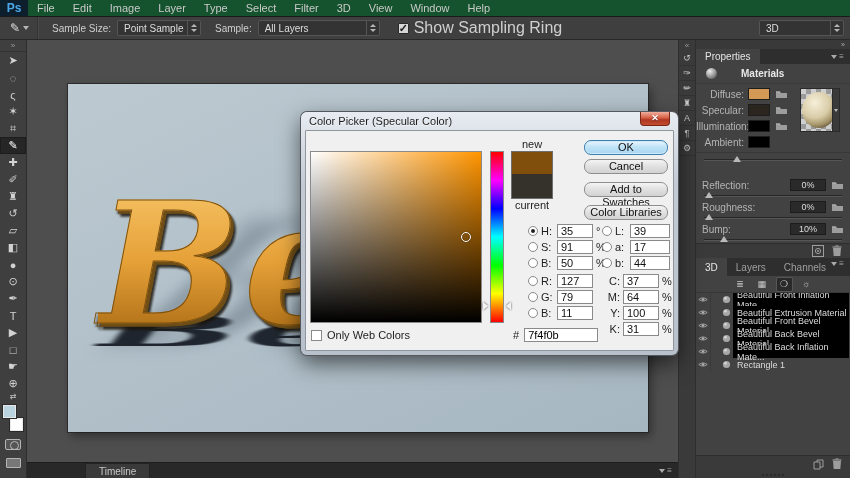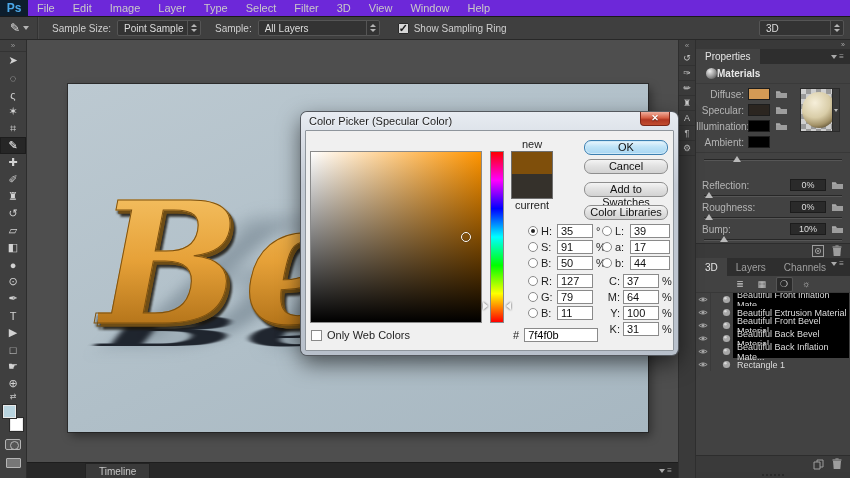--- a/index.html
+++ b/index.html
@@ -3,40 +3,40 @@
 <meta charset="utf-8">
 <style>
   * { margin:0; padding:0; box-sizing:border-box; }
   html,body { background:#222; }
   #root{
     position:relative; width:850px; height:478px; overflow:hidden;
     background:#4e4e4e; font-family:"Liberation Sans", sans-serif;
     -webkit-font-smoothing:antialiased; color:#ccc;
   }
   
-  .menu-bar{position:absolute;left:0;top:0;right:0;height:17px;background:#6d28d9;display:flex;align-items:stretch;border-bottom:1px solid #1a1a1a;z-index:5;}
+  .menu-bar{position:absolute;left:0;top:0;right:0;height:17px;background:#14532d;display:flex;align-items:stretch;border-bottom:1px solid #1a1a1a;z-index:5;}
   .ps-logo{width:28px;display:flex;align-items:center;justify-content:center;background:#0d1e2d;color:#4ba8e8;font-weight:bold;font-size:12px;}
   .menu-items{display:flex;align-items:center;}
   .menu-item{padding:0 9px;font-size:11px;color:#c9c9c9;line-height:17px;cursor:default;}
   
   .options-bar{position:absolute;left:0;top:17px;right:0;height:23px;background:#3f3f3f;border-bottom:1px solid #282828;display:flex;align-items:center;z-index:5;}
   .tool-preview{display:flex;align-items:center;gap:3px;padding:0 8px 0 10px;border-right:1px solid #333;box-shadow:1px 0 0 #4a4a4a;height:100%;}
   .tool-preview .glyph{font-size:12px;color:#e0e0e0;}
   .flyout-arrow{width:0;height:0;border-left:3px solid transparent;border-right:3px solid transparent;border-top:4px solid #b5b5b5;}
   .opt-label{font-size:10px;color:#cfcfcf;margin:0 6px 0 14px;}
   .ps-select{display:flex;align-items:center;height:16px;background:#333;border:1px solid #555;border-radius:2px;font-size:10px;color:#ddd;}
   .ps-select .sel-text{padding:0 6px;flex:1;white-space:nowrap;overflow:hidden;}
   .spin{width:13px;align-self:stretch;border-left:1px solid #555;display:flex;flex-direction:column;align-items:center;justify-content:center;gap:2px;}
   .spin i{display:block;width:0;height:0;border-left:3px solid transparent;border-right:3px solid transparent;}
   .spin i.up{border-bottom:3px solid #b5b5b5;}
   .spin i.dn{border-top:3px solid #b5b5b5;}
   .w90{width:84px;} .w120{width:122px;} .w85{width:85px;}
   .ps-checkbox{width:11px;height:11px;background:#d6d6d6;border:1px solid #2a2a2a;border-radius:1px;margin:0 5px 0 18px;position:relative;}
   .ps-checkbox.checked::after{content:"✓";position:absolute;left:0px;top:-2px;font-size:11px;color:#1d1d1d;font-weight:bold;}
-  .chk-label{font-size:10px;color:#cfcfcf;text-align:right;}
+  .chk-label{font-size:16px;color:#cfcfcf;text-align:right;}
   .opt-spacer{flex:1;}
   .workspace-select{margin-right:6px;}
   
   .toolbar{position:absolute;left:0;top:40px;width:27px;bottom:0;background:#3f3f3f;border-right:1px solid #2d2d2d;display:flex;flex-direction:column;align-items:center;z-index:4;}
   .tb-head{width:100%;height:12px;font-size:8px;color:#999;text-align:center;line-height:12px;border-bottom:1px solid #333;}
   .tool{width:100%;height:17px;display:flex;align-items:center;justify-content:center;font-size:11px;color:#d2d2d2;}
   .tool.active{background:#262626;box-shadow:inset 0 0 0 1px #1d1d1d;color:#fff;}
   .swap-row{height:11px;font-size:8px;color:#c5c5c5;}
   .fgbg{position:relative;width:20px;height:26px;margin-top:2px;}
   .fg-swatch{position:absolute;left:0;top:0;width:13px;height:13px;border:1px solid #e8e8e8;outline:1px solid #2a2a2a;}
@@ -63,21 +63,21 @@
   .dock-head{height:11px;font-size:8px;color:#999;line-height:11px;}
   .dock-icon{width:16px;height:15px;display:flex;align-items:center;justify-content:center;font-size:9px;color:#c9c9c9;border-bottom:1px solid #323232;}
   
   .right-panel{position:absolute;right:0;top:40px;width:154px;bottom:0;background:#424242;z-index:4;}
   .mini-bar{position:absolute;left:0;top:0;right:0;height:9px;background:#393939;font-size:7px;color:#aaa;text-align:right;line-height:9px;padding-right:5px;}
   .tab-strip{position:absolute;left:0;right:0;height:15px;background:#2e2e2e;display:flex;align-items:stretch;}
   .strip-props{top:9px;} .strip-3d{top:218px;height:18px;}
   .panel-tab{padding:0 9px;font-size:10px;color:#9f9f9f;display:flex;align-items:center;}
   .panel-tab.active{background:#424242;color:#e5e5e5;}
   .props-content{position:absolute;left:0;top:24px;right:0;height:179px;background:#424242;}
-  .mat-header{height:20px;display:flex;align-items:center;gap:0;padding-left:10px;border-bottom:1px solid #3a3a3a;}
+  .mat-header{height:20px;display:flex;align-items:center;gap:24px;padding-left:10px;border-bottom:1px solid #3a3a3a;}
   .mat-sphere-ico{width:11px;height:11px;border-radius:50%;background:radial-gradient(circle at 35% 30%,#eee,#888 60%,#333);}
   .mat-title{font-size:10px;font-weight:bold;color:#e8e8e8;}
   .swatch-rows{position:absolute;left:0;top:22px;width:100px;}
   .swatch-row{display:flex;align-items:center;height:16px;}
   .swatch-label{width:48px;text-align:right;font-size:10px;color:#b4b4b4;margin-right:4px;}
   .mat-swatch{width:22px;height:12px;border:1px solid #1d1d1d;}
   .folder-ico{margin-left:5px;display:flex;}
   .preview-box{position:absolute;left:104px;top:24px;width:40px;height:44px;border:1px solid #2a2a2a;background:
      linear-gradient(45deg,#9a9a9a 25%,transparent 25%,transparent 75%,#9a9a9a 75%),
      linear-gradient(45deg,#9a9a9a 25%,#cfcfcf 25%,#cfcfcf 75%,#9a9a9a 75%);

